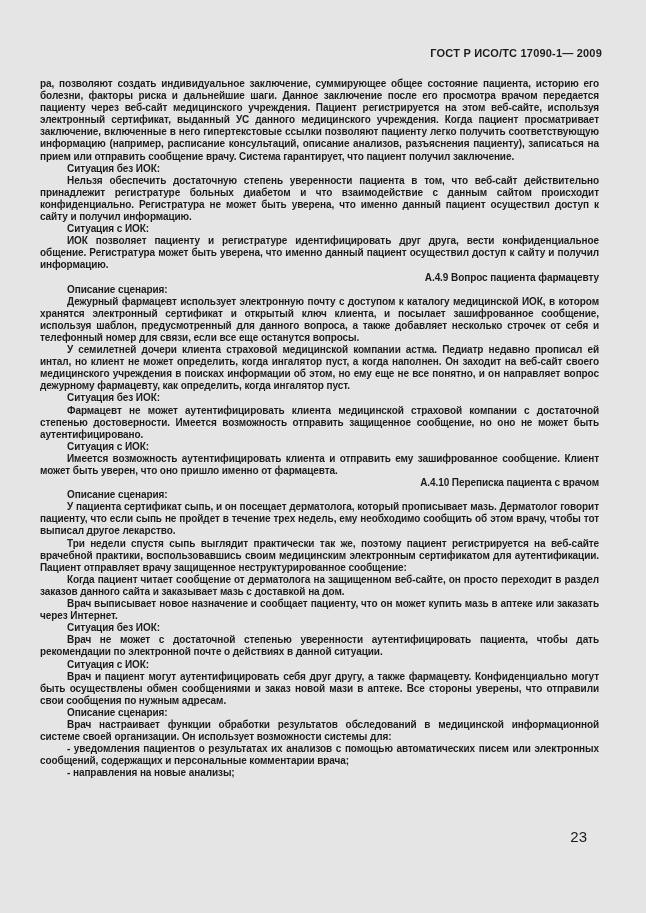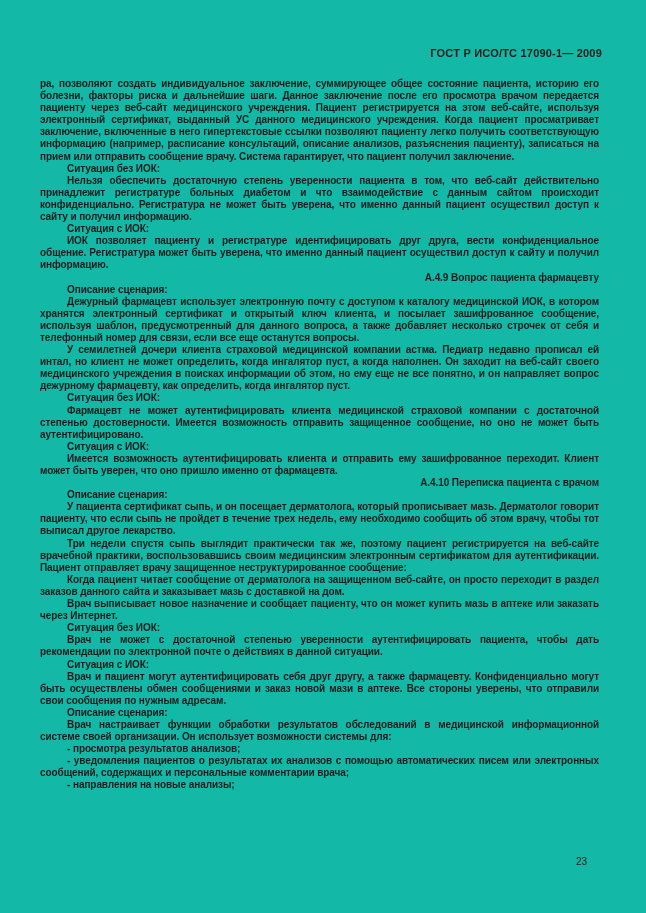--- a/index.html
+++ b/index.html
@@ -4,21 +4,21 @@
 <style>
   html, body { margin: 0; padding: 0; }
   body {
     width: 646px; height: 913px;
     background: #ffffff;
     font-family: "Liberation Sans", sans-serif;
     color: #1c1c1c;
     position: relative;
     overflow: hidden;
   }
-  .page { position: absolute; inset: 0; background: #14b8a6; }
+  .page { position: absolute; inset: 0; background: #e5e5e5; }
   .running-header {
     position: absolute;
     top: 47px; right: 44px;
     font-size: 11px;
     font-weight: bold;
     letter-spacing: 0.2px;
     white-space: nowrap;
   }
   .doc-body {
     position: absolute;
@@ -33,22 +33,21 @@
     text-align: justify;
     text-indent: 27px;
     font-weight: bold;
   }
   .doc-body p.cont { text-indent: 0; }
   .doc-body p.heading { font-weight: bold; text-align: right; }
   .doc-body p.quote { font-style: italic; }
   .page-number {
     position: absolute;
     top: 828px; right: 59px;
-    font-size: 10px;
-    margin-top: 28px;
+    font-size: 15px;
   }
 </style>
 </head>
 <body>
 
 <div class="page">
   <div class="running-header">ГОСТ Р ИСО/ТС 17090-1— 2009</div>
 
   <div class="doc-body" id="doc-body">
       <p class="cont">ра, позволяют создать индивидуальное заключение, суммирующее общее состояние пациента, историю его болезни, факторы риска и дальнейшие шаги. Данное заключение после его просмотра врачом передается пациенту через веб-сайт медицинского учреждения. Пациент регистрируется на этом веб-сайте, используя электронный сертификат, выданный УС данного медицинского учреждения. Когда пациент просматривает заключение, включенные в него гипертекстовые ссылки позволяют пациенту легко получить соответствующую информацию (например, расписание консультаций, описание анализов, разъяснения пациенту), записаться на прием или отправить сообщение врачу. Система гарантирует, что пациент получил заключение.</p>
@@ -56,32 +55,31 @@
       <p class="body">Нельзя обеспечить достаточную степень уверенности пациента в том, что веб-сайт действительно принадлежит регистратуре больных диабетом и что взаимодействие с данным сайтом происходит конфиденциально. Регистратура не может быть уверена, что именно данный пациент осуществил доступ к сайту и получил информацию.</p>
       <p class="body">Ситуация с ИОК:</p>
       <p class="body">ИОК позволяет пациенту и регистратуре идентифицировать друг друга, вести конфиденциальное общение. Регистратура может быть уверена, что именно данный пациент осуществил доступ к сайту и получил информацию.</p>
       <p class="heading">А.4.9 Вопрос пациента фармацевту</p>
       <p class="body">Описание сценария:</p>
       <p class="body">Дежурный фармацевт использует электронную почту с доступом к каталогу медицинской ИОК, в котором хранятся электронный сертификат и открытый ключ клиента, и посылает зашифрованное сообщение, используя шаблон, предусмотренный для данного вопроса, а также добавляет несколько строчек от себя и телефонный номер для связи, если все еще останутся вопросы.</p>
       <p class="body">У семилетней дочери клиента страховой медицинской компании астма. Педиатр недавно прописал ей интал, но клиент не может определить, когда ингалятор пуст, а когда наполнен. Он заходит на веб-сайт своего медицинского учреждения в поисках информации об этом, но ему еще не все понятно, и он направляет вопрос дежурному фармацевту, как определить, когда ингалятор пуст.</p>
       <p class="body">Ситуация без ИОК:</p>
       <p class="body">Фармацевт не может аутентифицировать клиента медицинской страховой компании с достаточной степенью достоверности. Имеется возможность отправить защищенное сообщение, но оно не может быть аутентифицировано.</p>
       <p class="body">Ситуация с ИОК:</p>
-      <p class="body">Имеется возможность аутентифицировать клиента и отправить ему зашифрованное переходит. Клиент может быть уверен, что оно пришло именно от фармацевта.</p>
+      <p class="body">Имеется возможность аутентифицировать клиента и отправить ему зашифрованное сообщение. Клиент может быть уверен, что оно пришло именно от фармацевта.</p>
       <p class="heading">А.4.10 Переписка пациента с врачом</p>
       <p class="body">Описание сценария:</p>
       <p class="body">У пациента сертификат сыпь, и он посещает дерматолога, который прописывает мазь. Дерматолог говорит пациенту, что если сыпь не пройдет в течение трех недель, ему необходимо сообщить об этом врачу, чтобы тот выписал другое лекарство.</p>
       <p class="body">Три недели спустя сыпь выглядит практически так же, поэтому пациент регистрируется на веб-сайте врачебной практики, воспользовавшись своим медицинским электронным сертификатом для аутентификации. Пациент отправляет врачу защищенное неструктурированное сообщение:</p>
       <p class="body">Когда пациент читает сообщение от дерматолога на защищенном веб-сайте, он просто переходит в раздел заказов данного сайта и заказывает мазь с доставкой на дом.</p>
       <p class="body">Врач выписывает новое назначение и сообщает пациенту, что он может купить мазь в аптеке или заказать через Интернет.</p>
       <p class="body">Ситуация без ИОК:</p>
       <p class="body">Врач не может с достаточной степенью уверенности аутентифицировать пациента, чтобы дать рекомендации по электронной почте о действиях в данной ситуации.</p>
       <p class="body">Ситуация с ИОК:</p>
       <p class="body">Врач и пациент могут аутентифицировать себя друг другу, а также фармацевту. Конфиденциально могут быть осуществлены обмен сообщениями и заказ новой мази в аптеке. Все стороны уверены, что отправили свои сообщения по нужным адресам.</p>
       <p class="body">Описание сценария:</p>
       <p class="body">Врач настраивает функции обработки результатов обследований в медицинской информационной системе своей организации. Он использует возможности системы для:</p>
-      <p class="list">- просмотра результатов анализов;</p>
       <p class="list">- уведомления пациентов о результатах их анализов с помощью автоматических писем или электронных сообщений, содержащих и персональные комментарии врача;</p>
       <p class="list">- направления на новые анализы;</p>
     </div>
 
   <div class="page-number">23</div>
 </div>
 
 </body></html>

